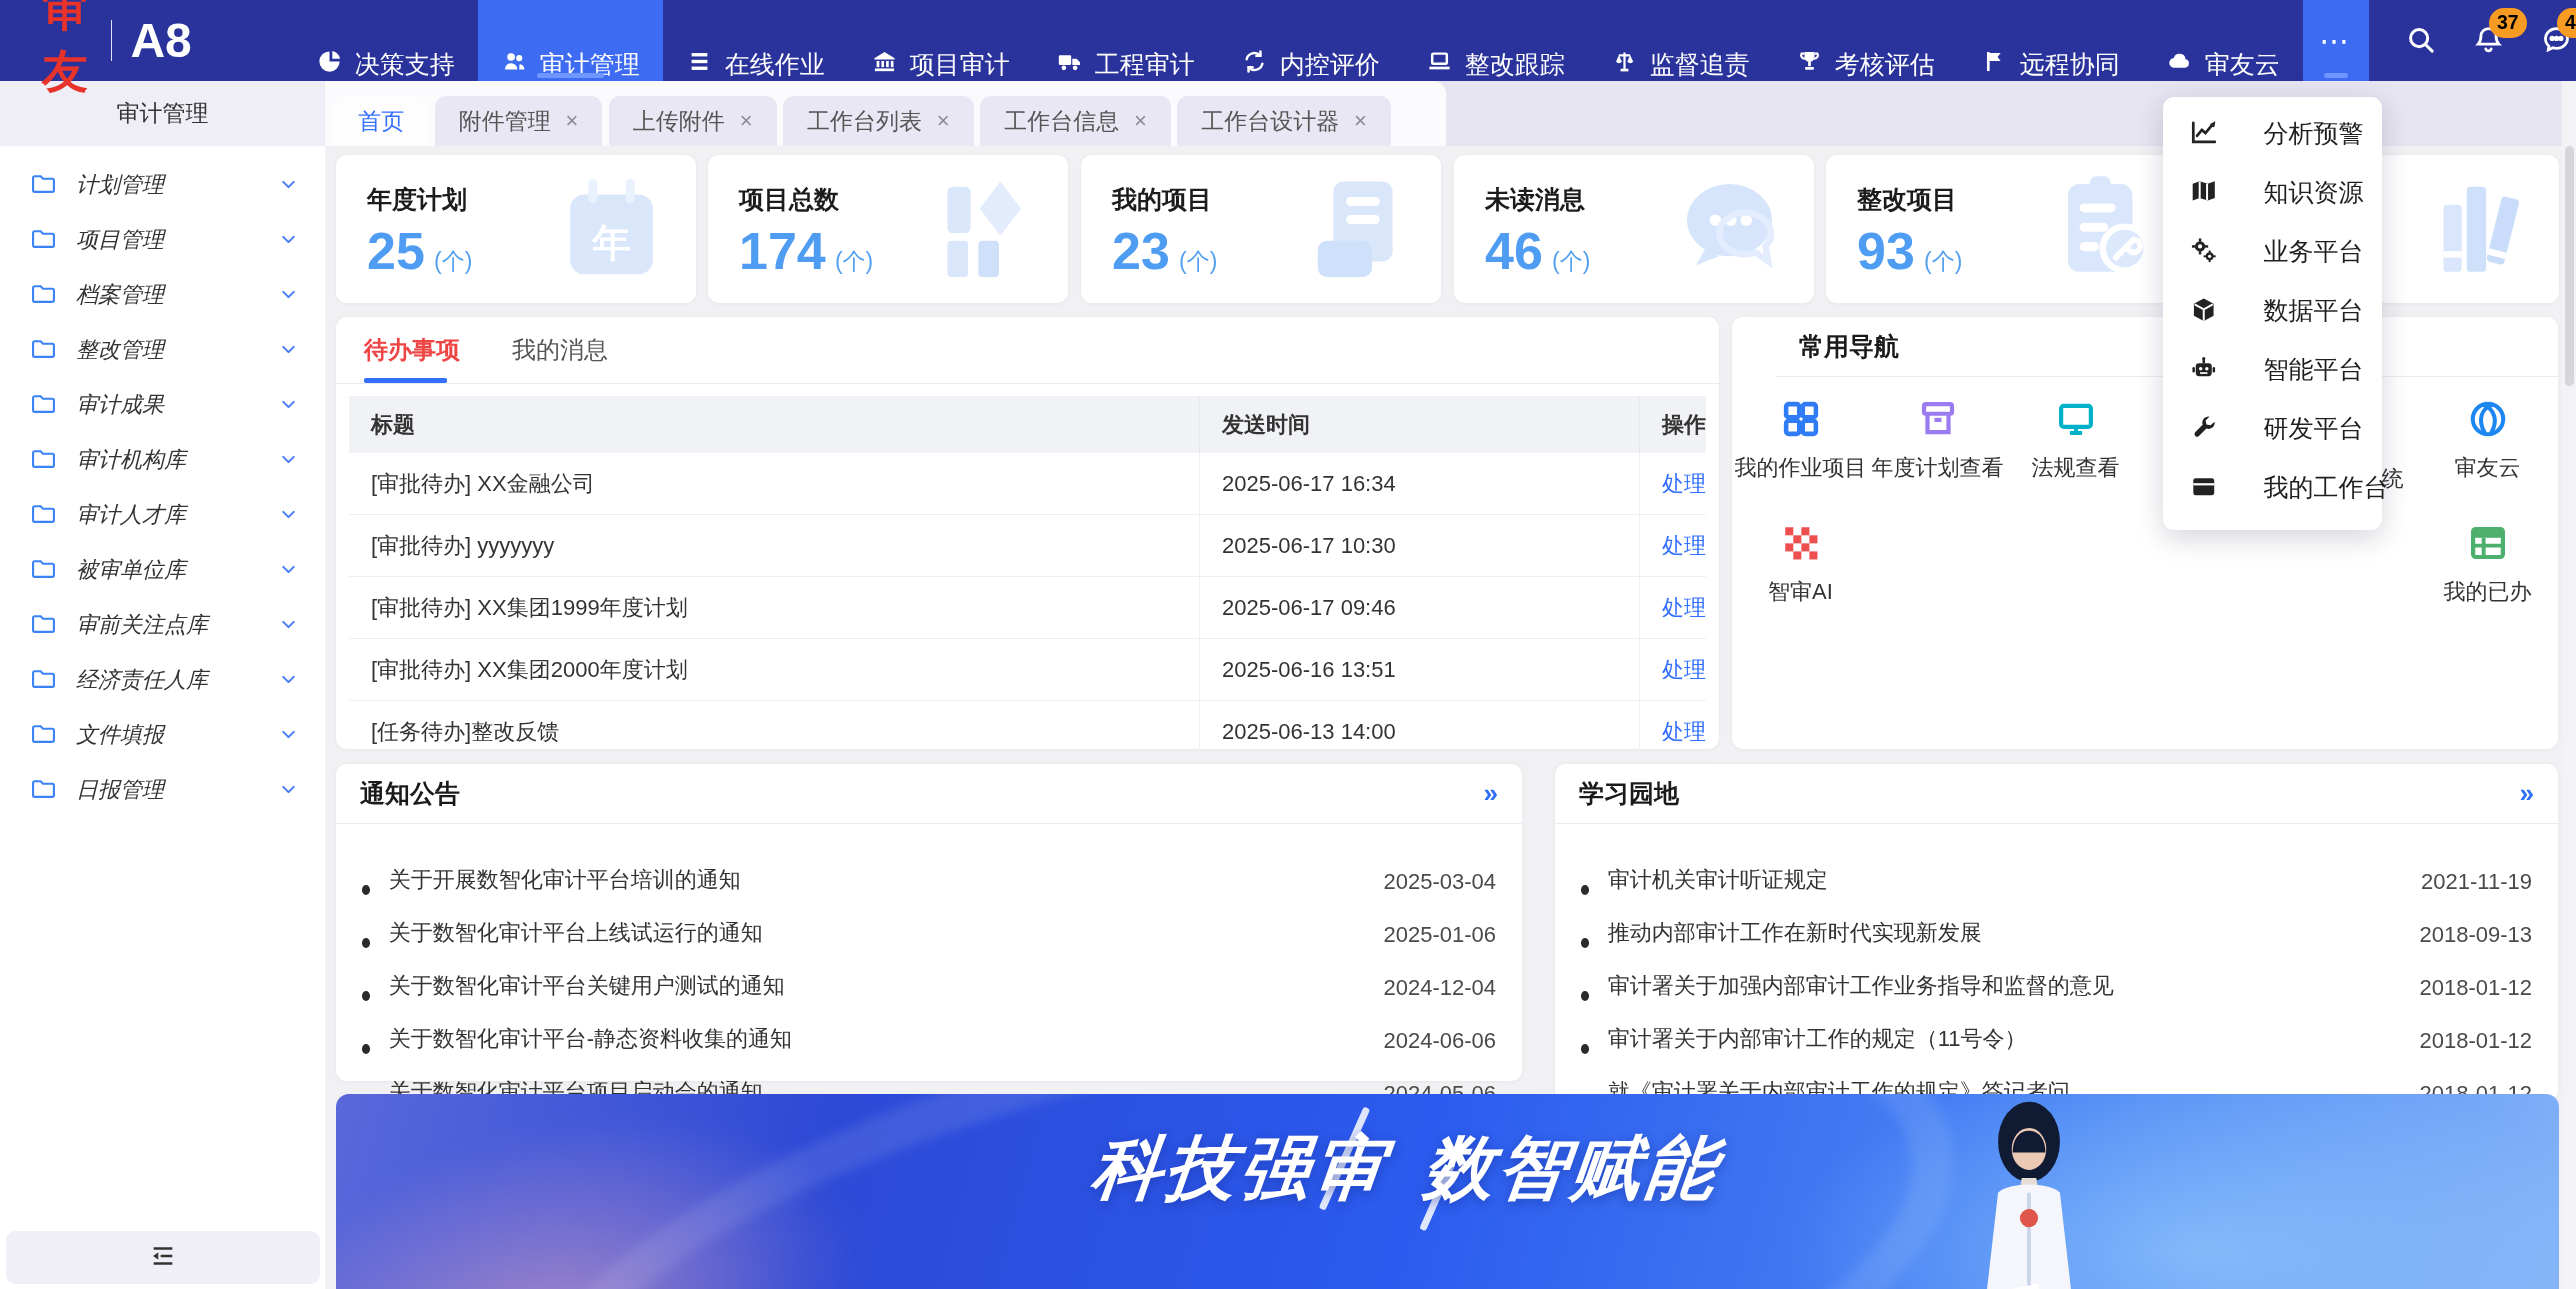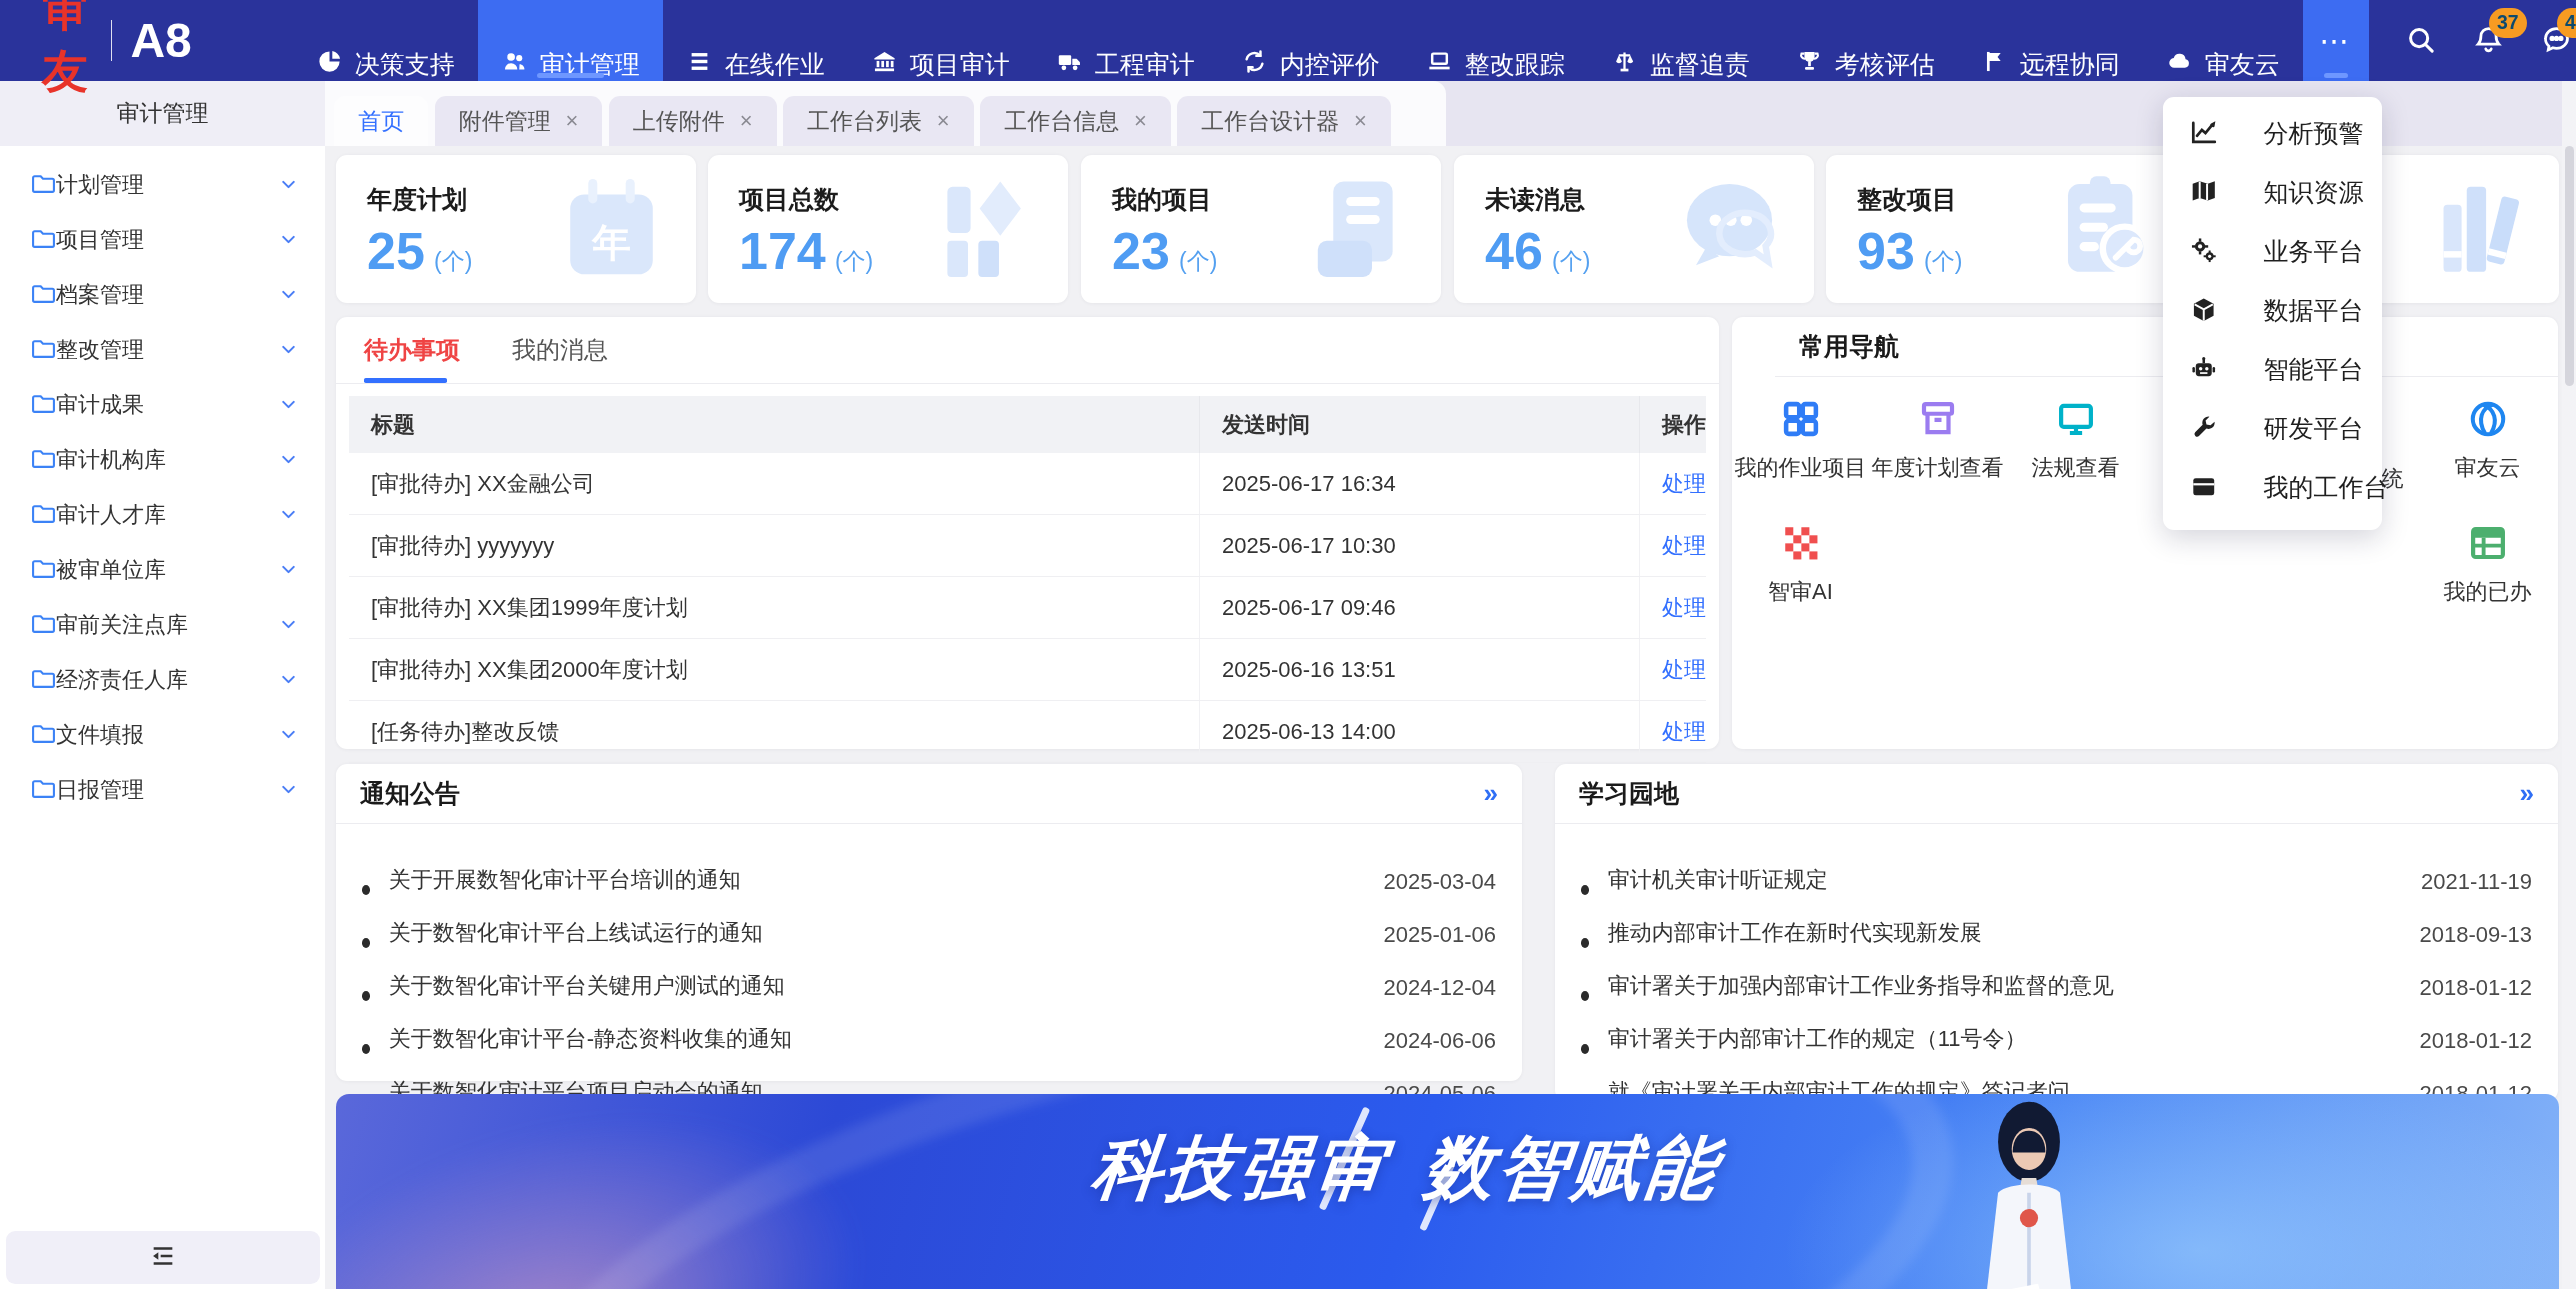--- a/index.html
+++ b/index.html
@@ -13,35 +13,35 @@
   .logo-div{width:2.8px;height:41px;background:rgba(255,255,255,.85);margin:0 18.4px;}
   .logo-a8{font-size:48px;font-weight:800;color:#fff;}
   .nav-menu{display:flex;height:81px;margin-left:101px;}
   .nav-item{position:relative;display:flex;align-items:flex-end;gap:12px;padding:0 23px;font-size:25px;cursor:pointer;white-space:nowrap;}
   .nav-item svg{width:27px;height:27px;}
   .nav-item.active{background:#3d6cf2;}
   .nav-item.active::after,.more-btn::after{content:"";position:absolute;left:32%;right:32%;bottom:2.8px;height:5.5px;border-radius:2.8px;background:#6e97ff;}
   .nav-right{margin-left:auto;display:flex;align-items:center;margin-right:39px;gap:35px;}
   .more-btn{position:relative;width:66px;height:81px;background:#3d6cf2;display:flex;align-items:center;justify-content:center;font-size:29.5px;letter-spacing:2.8px;cursor:pointer;}
   .icon-wrap{position:relative;display:flex;align-items:center;cursor:pointer;}
-  .badge{position:absolute;top:-14.8px;right:-22px;background:#f79b22;color:#0c4a6e;font-size:19.4px;line-height:1;padding:5.5px 8.3px;border-radius:921px;font-weight:600;}
+  .badge{position:absolute;top:-14.8px;right:-22px;background:#f79b22;color:#000000;font-size:19.4px;line-height:1;padding:5.5px 8.3px;border-radius:921px;font-weight:600;}
   
   .subheader{position:absolute;left:0;top:81px;width:2576px;height:65px;z-index:5;}
   .side-head{position:absolute;left:0;top:0;width:325px;height:65px;background:#efeef6;display:flex;align-items:center;justify-content:center;font-size:23px;color:#333;}
   .tabs-area{position:absolute;left:325px;top:0;right:0;height:65px;background:#e7e5f1;}
   .tabs-white{position:absolute;left:0;top:0;width:1121px;height:65px;background:#fbfbfd;border-radius:0 13px 0 0;}
   .tabs{position:absolute;left:9.2px;bottom:0;display:flex;align-items:flex-end;}
   .tab{display:flex;align-items:center;height:50px;padding:0 24px;margin-right:6.5px;border-radius:11px 11px 0 0;background:#e9e7f3;color:#555;font-size:23px;cursor:pointer;white-space:nowrap;}
   .tab.active{background:#fdfdfe;color:#3370ff;}
   .tab .x{margin-left:14.8px;color:#8a8a92;font-size:22px;}
   
   .sidebar{position:absolute;left:0;top:146px;width:325px;bottom:0;background:#fff;z-index:4;}
   .side-list{padding-top:11px;}
   .side-item{height:55px;display:flex;align-items:center;padding:0 26px 0 31px;cursor:pointer;}
-  .side-item .lbl{font-size:22px;color:#333;}
+  .side-item .lbl{margin-left:20px;font-size:22px;color:#333;font-style:italic;}
   .side-item .chev{margin-left:auto;display:flex;}
   .side-collapse{position:absolute;left:5.5px;right:5.5px;bottom:4.6px;height:53px;background:#f0eff8;border-radius:9.2px;display:flex;align-items:center;justify-content:center;cursor:pointer;}
   
   .card{position:absolute;top:155px;width:360px;height:148px;background:#fff;border-radius:11px;box-shadow:0 0.9px 3.7px rgba(30,30,60,.05);}
   .card .title{position:absolute;left:31px;top:28px;font-size:25px;font-weight:600;color:#1c1c1c;}
   .card .valrow{position:absolute;left:31px;bottom:22px;display:flex;align-items:baseline;}
   .card .num{font-size:52px;font-weight:700;color:#4f9cf3;}
   .card .unit{font-size:23px;color:#54a0f0;margin-left:9.2px;}
   .card .wm{position:absolute;right:20px;top:11px;width:129px;height:129px;}
   

